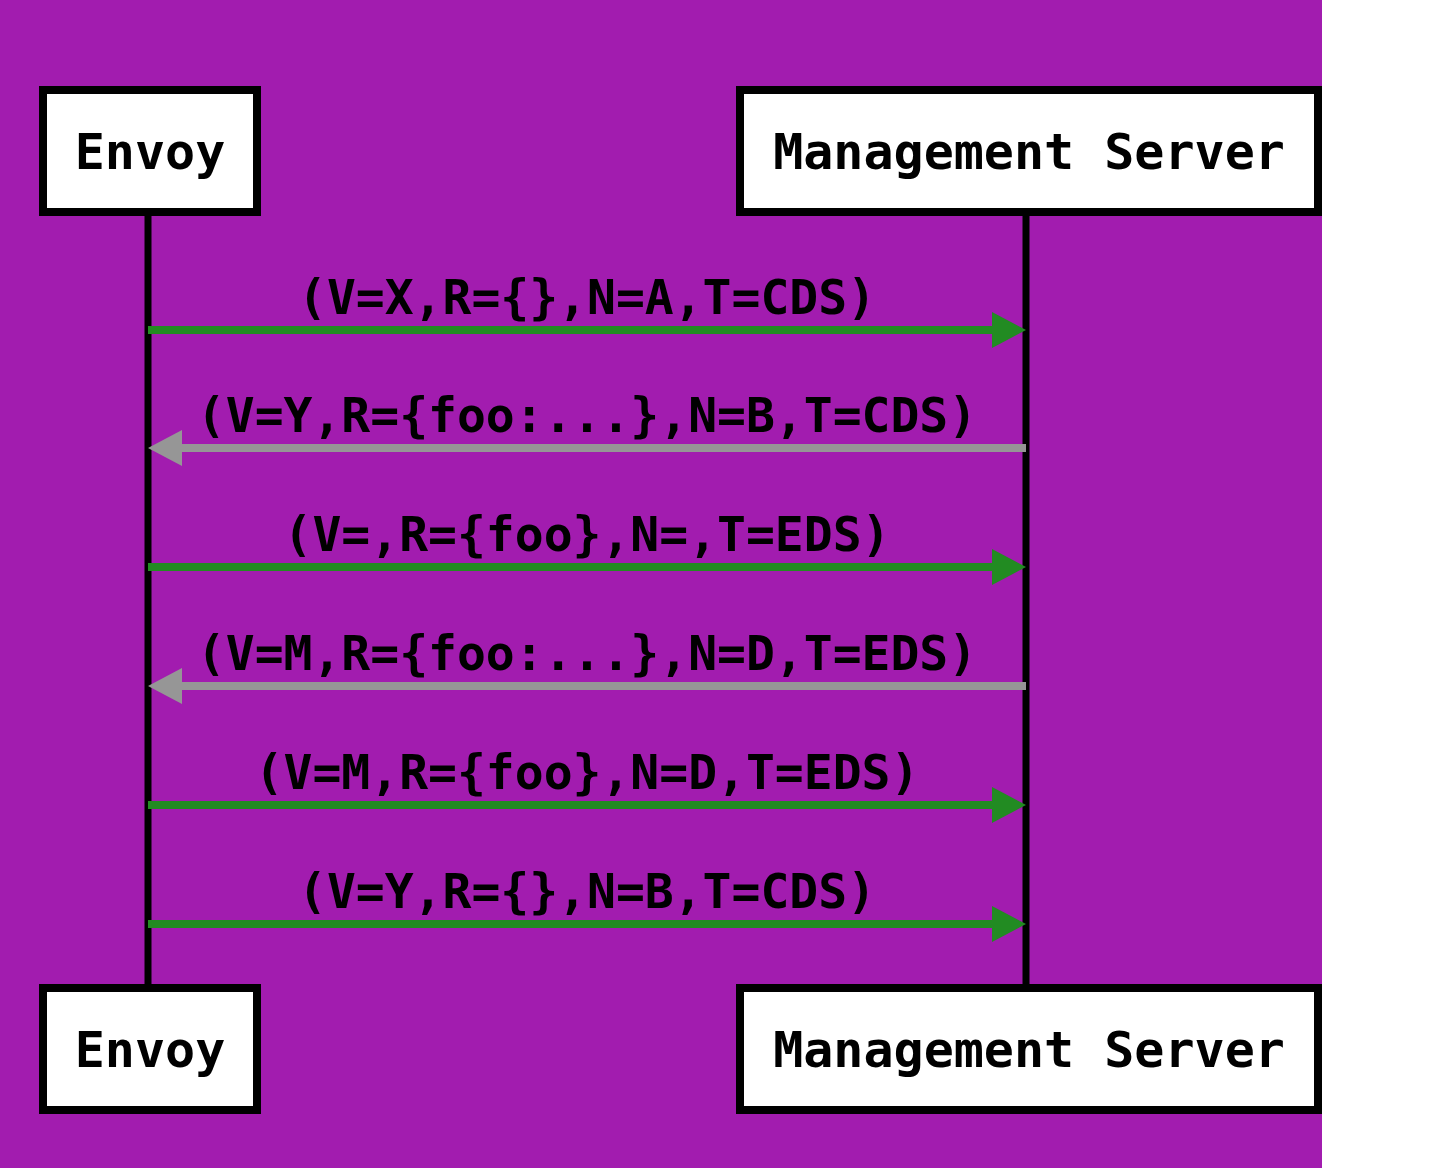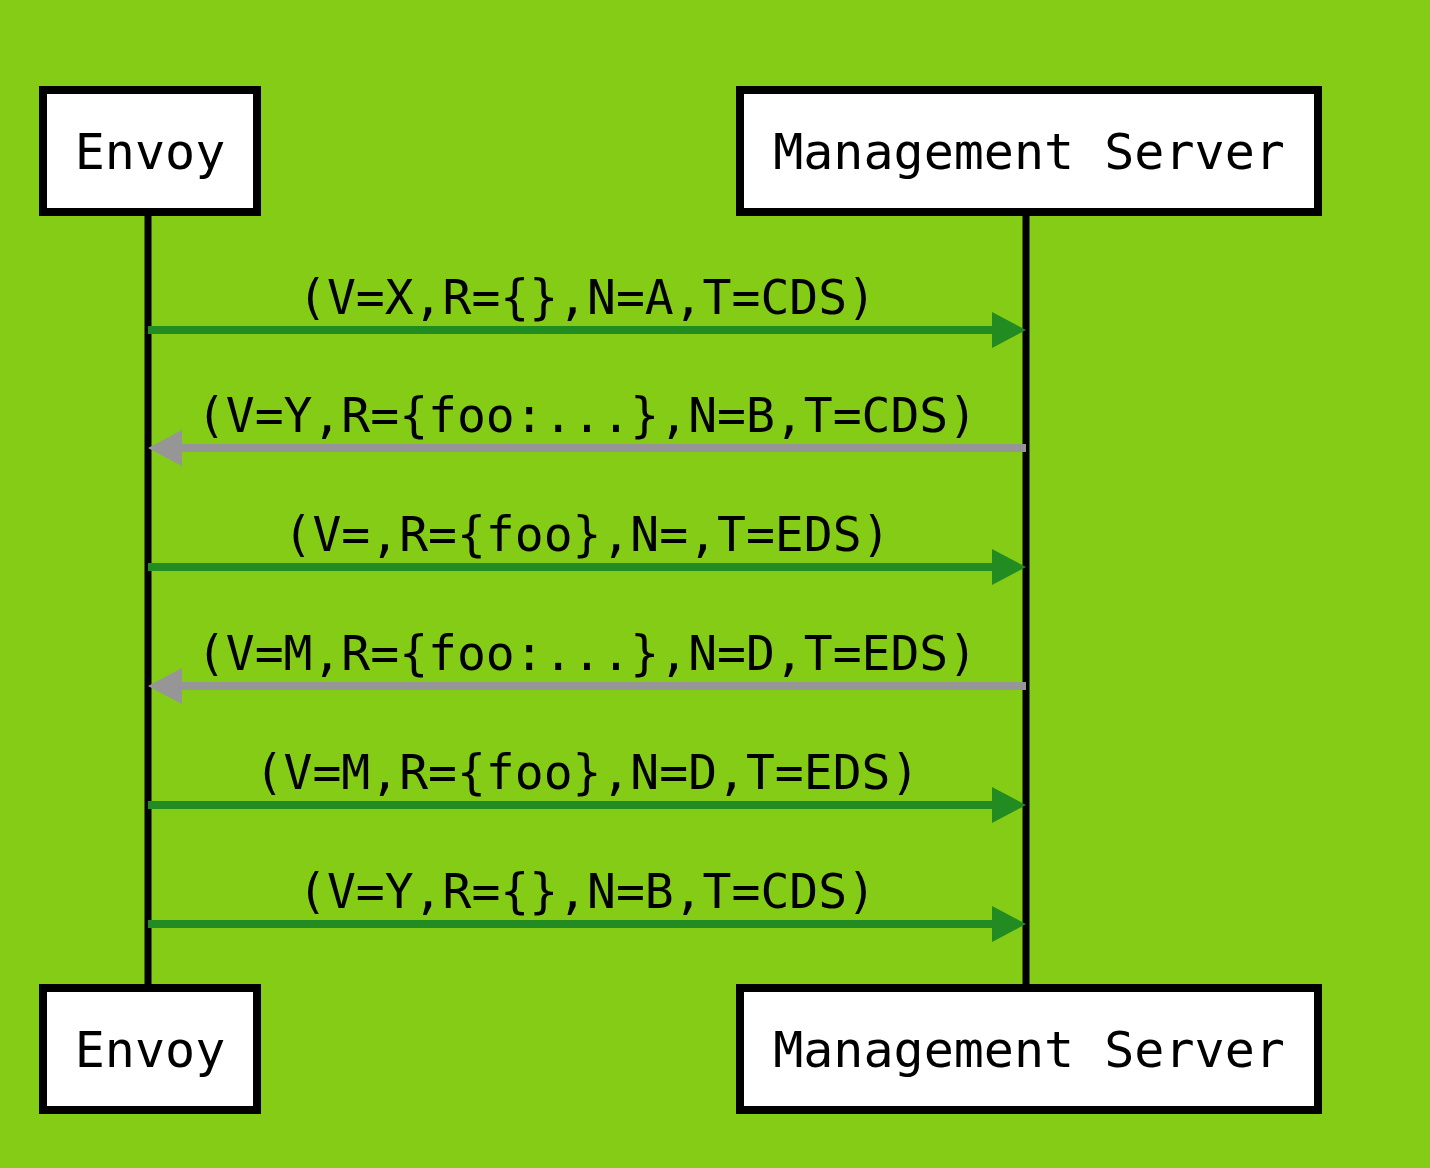--- a/index.html
+++ b/index.html
@@ -2,24 +2,25 @@
 <html><head>
 <meta charset="utf-8">
 <style>
   html, body {
     margin: 0;
     padding: 0;
     background: #ffffff;
   }
   .canvas {
     position: relative;
-    width: 1430px;
+    width: 1322px;
     height: 1168px;
-    background: #84cc16;
+    background: #a21caf;
     overflow: hidden;
+    font-weight: bold;
   }
   svg {
     display: block;
   }
   .actor-box {
     fill: #ffffff;
     stroke: #000000;
     stroke-width: 8;
   }
   .actor-label {

